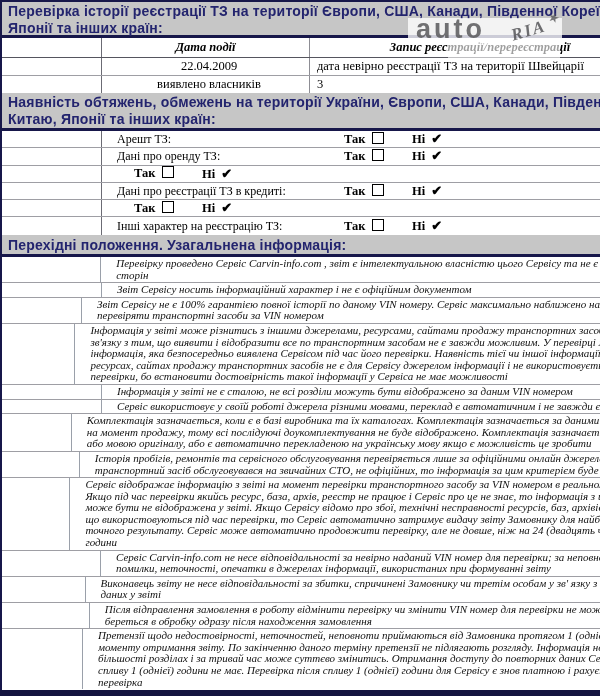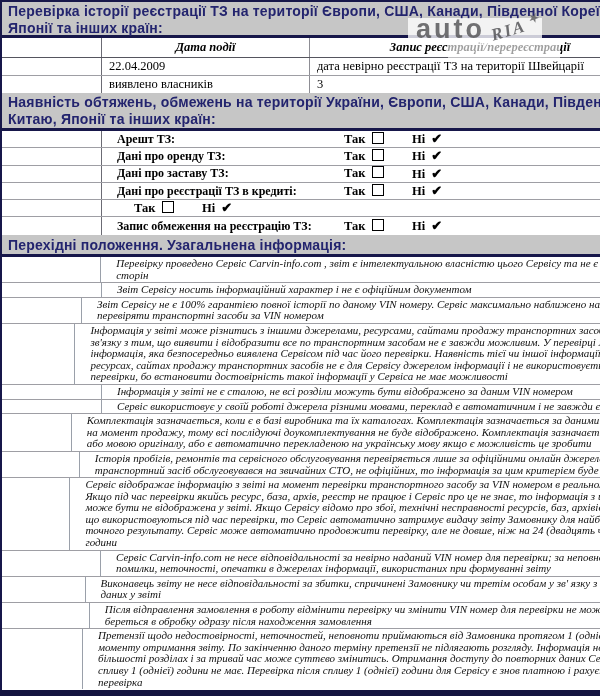--- a/index.html
+++ b/index.html
@@ -21,48 +21,48 @@
   
   .tbl{box-sizing:border-box;border-left:2px solid #17174a;background:#fff;}
   .row{display:flex;box-sizing:border-box;border-bottom:1px solid #9e9ea4;}
   .col-a{width:100px;box-sizing:border-box;border-right:1px solid #6b6b74;align-self:stretch;}
 
   
   #t1{height:55px;overflow:hidden;}
   #t1 .row{height:20px;align-items:center;font-size:12.5px;}
   #t1 .hdr{border-bottom:1px solid #55555e;}
   .col-b{width:208px;box-sizing:border-box;border-right:1px solid #8d8d94;align-self:stretch;
-         display:flex;align-items:center;}
+         display:flex;align-items:center;justify-content:center;}
   .col-c{flex:1;display:flex;align-items:center;}
   .th-c{justify-content:center;font-weight:bold;font-style:italic;}
   #t1 .cell-txt{padding-left:7px;}
   #t1 .drow{height:17.5px;}
 
   
   #t2{height:104px;overflow:hidden;}
   #t2 .row{height:17.3px;align-items:center;}
-  .col-label{width:210px;box-sizing:border-box;padding-left:15px;font-weight:bold;font-size:12px;}
+  .col-label{width:210px;box-sizing:border-box;padding-left:15px;font-weight:normal;font-size:12px;}
   .col-yes{width:68px;font-weight:bold;font-size:12.5px;margin-left:32px;}
   .col-no{flex:1;font-weight:bold;font-size:12.5px;}
   .cbox{display:inline-block;width:10px;height:10px;border:1.5px solid #000;background:#fff;
         margin-left:7px;vertical-align:-1px;}
   .ckmark{margin-left:6px;font-size:13px;font-weight:bold;font-style:normal;}
 
   
   #t3{height:433px;overflow:hidden;}
   #t3 .col-a{border-right:1px solid #9aa0aa;}
   .col-text{flex:1;box-sizing:border-box;padding:1px 0 1px 15px;font-style:italic;
             font-size:11px;line-height:11.6px;color:#101010;}
   .col-text .pline{white-space:nowrap;overflow:hidden;}
 
   
   .bottom-bar{position:absolute;left:0;bottom:0;width:600px;height:6px;background:#14143f;z-index:6;}
 
   
-  .wm{position:absolute;left:408px;top:18px;width:134px;height:27px;
+  .wm{position:absolute;left:408px;top:18px;width:154px;height:27px;
       background:rgba(255,255,255,.78);z-index:5;}
   .wm-lower{position:absolute;left:448px;top:45px;width:112px;height:13px;
       background:rgba(255,255,255,.62);z-index:5;}
   .wm-auto{position:absolute;left:8px;top:-4px;font-family:"Liberation Sans",sans-serif;
       font-weight:bold;font-size:27px;letter-spacing:3px;color:rgba(88,88,90,.85);}
   .wm-ria{position:absolute;right:16px;top:3px;transform:rotate(-16deg);
       font-family:"Liberation Serif",serif;font-weight:bold;font-style:italic;
       font-size:17px;letter-spacing:2px;color:rgba(78,78,82,.82);}
   .wm-star{position:absolute;right:2px;top:-8px;font-size:13px;
       transform:rotate(18deg);color:rgba(95,95,98,.85);}
@@ -117,38 +117,37 @@
         <div class="col-no"><span>Ні</span><span class="ckmark">✔</span></div>
       </div>
       <div class="row">
         <div class="col-a"></div>
         <div class="col-label">Дані про оренду ТЗ:</div>
         <div class="col-yes"><span>Так</span><span class="cbox"></span></div>
         <div class="col-no"><span>Ні</span><span class="ckmark">✔</span></div>
       </div>
       <div class="row">
         <div class="col-a"></div>
-        <div class="col-label">Дані про заставу ТЗ:</div>
         <div class="col-yes"><span>Так</span><span class="cbox"></span></div>
         <div class="col-no"><span>Ні</span><span class="ckmark">✔</span></div>
       </div>
       <div class="row">
         <div class="col-a"></div>
         <div class="col-label">Дані про реєстрації ТЗ в кредиті:</div>
         <div class="col-yes"><span>Так</span><span class="cbox"></span></div>
         <div class="col-no"><span>Ні</span><span class="ckmark">✔</span></div>
       </div>
       <div class="row">
         <div class="col-a"></div>
         <div class="col-yes"><span>Так</span><span class="cbox"></span></div>
         <div class="col-no"><span>Ні</span><span class="ckmark">✔</span></div>
       </div>
       <div class="row" style="border-bottom:none;">
         <div class="col-a"></div>
-        <div class="col-label">Запис обмеження на реєстрацію ТЗ:</div>
+        <div class="col-label">Інші характер на реєстрацію ТЗ:</div>
         <div class="col-yes"><span>Так</span><span class="cbox"></span></div>
         <div class="col-no"><span>Ні</span><span class="ckmark">✔</span></div>
       </div>
     </div>
 
     <div class="h-sec" id="h3">
       <div class="line">Перехідні положення. Узагальнена інформація:</div>
     </div>
 
     <div class="tbl" id="t3">

